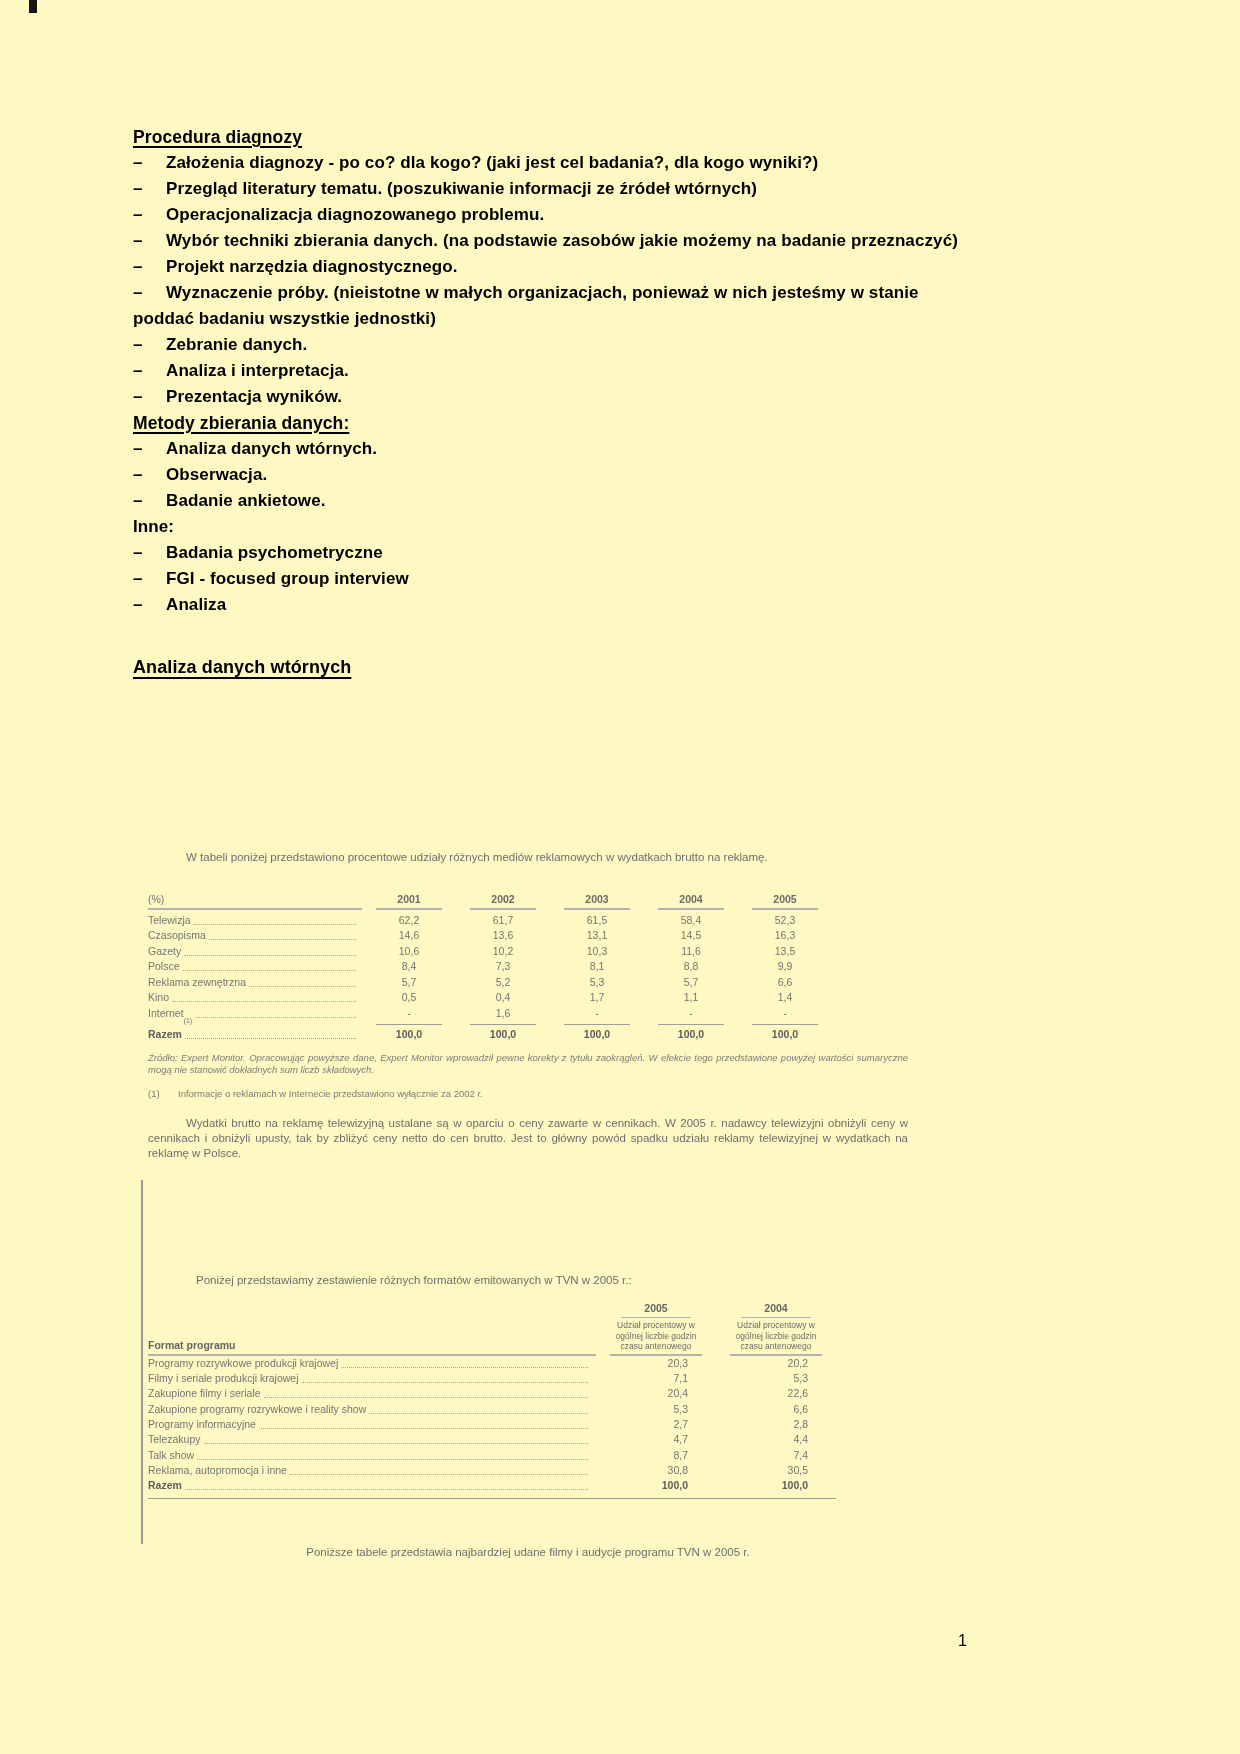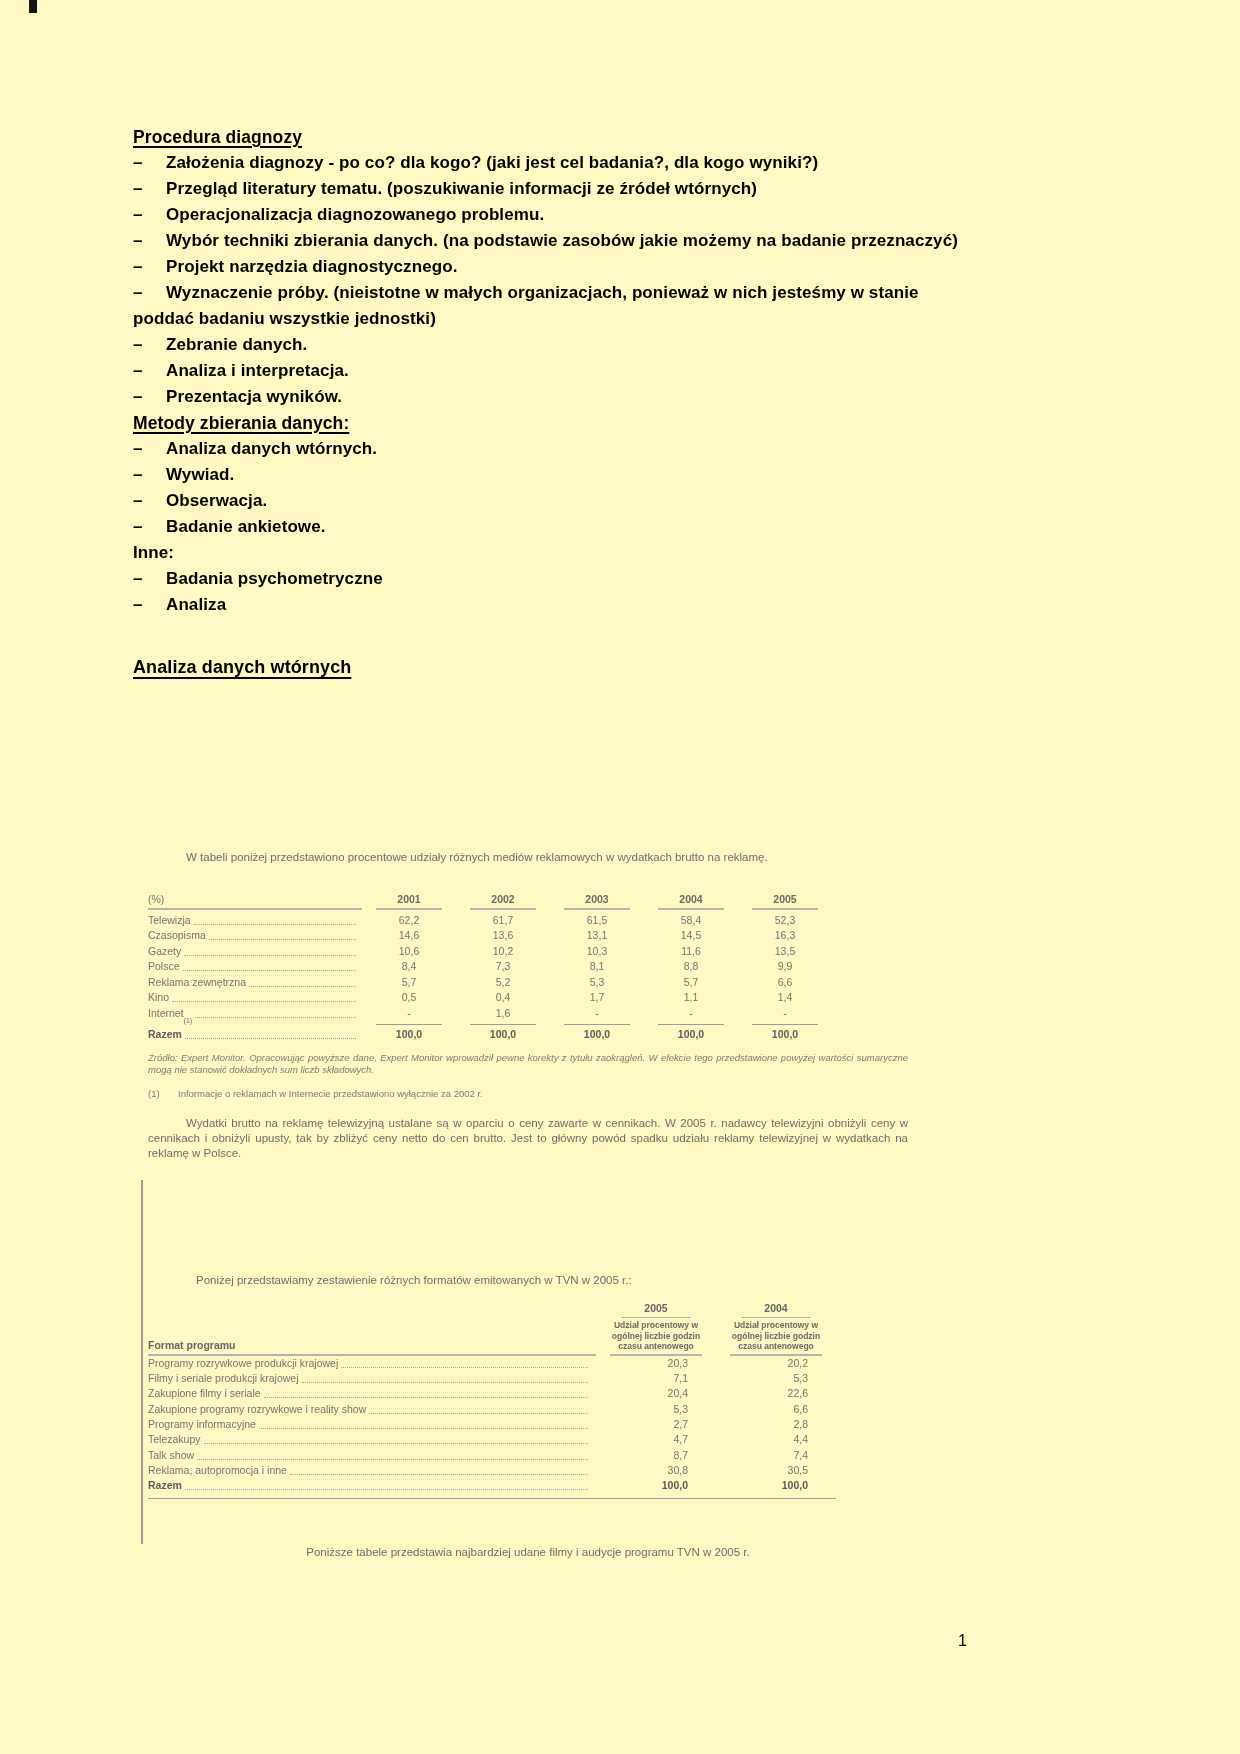--- a/index.html
+++ b/index.html
@@ -48,21 +48,21 @@
   .p3{margin-top:112px;text-indent:48px;}
 
   
   .t2{margin-top:13px;width:688px;color:#747474;font-size:10.5px;}
   .t2-head{display:flex;align-items:flex-end;}
   .lab2{width:448px;}
   .col2{width:120px;text-align:center;}
   .t2-head .lab2{border-bottom:2px solid #b3b3b3;padding-bottom:1px;font-weight:bold;color:#666;}
   .t2-head .col2 .yr{display:block;width:70px;margin:0 auto 2px;border-bottom:1.5px solid #b3b3b3;
                      font-weight:bold;color:#666;padding-bottom:1px;}
-  .t2-head .col2 .sub{font-size:8.5px;line-height:10.5px;font-weight:bold;color:#6a6a6a;
+  .t2-head .col2 .sub{font-size:8.5px;line-height:10.5px;font-weight:normal;color:#6a6a6a;
                       width:92px;margin:0 auto;border-bottom:2px solid #b3b3b3;padding-bottom:2px;}
   .t2r{display:flex;align-items:flex-end;min-height:15.3px;}
   .t2r .lab2{display:flex;align-items:flex-end;}
   .t2r .lab2 .lead{flex:1;border-bottom:1px dotted #a8a8a8;margin:0 8px 3px 3px;}
   .t2r .col2{text-align:right;padding-right:28px;box-sizing:border-box;}
   .t2 .razem2{font-weight:bold;color:#5c5c5c;}
   .t2-bottom{width:688px;border-bottom:1.5px solid #9d9d9d;margin-top:5px;}
   .p4{margin-top:46px;text-align:center;text-indent:0;}
 
   .pagenum{position:absolute;left:958px;top:1632px;font-size:16px;color:#000;}
@@ -101,31 +101,31 @@
         <span>Analiza i interpretacja.</span>
       </div>
     <div class="li">
         <span>Prezentacja wyników.</span>
       </div>
     <p class="h">Metody zbierania danych:</p>
     <div class="li">
         <span>Analiza danych wtórnych.</span>
       </div>
     <div class="li">
-        <span>Wywiad.</span>
-      </div>
-    <div class="li">
         <span>Obserwacja.</span>
       </div>
     <div class="li">
         <span>Badanie ankietowe.</span>
       </div>
     <p class="cont">Inne:</p>
     <div class="li">
         <span>Badania psychometryczne</span>
+      </div>
+    <div class="li">
+        <span>FGI - focused group interview</span>
       </div>
     <div class="li">
         <span>Analiza</span>
       </div>
     <span class="h3big">Analiza danych wtórnych</span>
   </div>
 
   <div class="excerpt">
     <div class="vline"></div>
 

